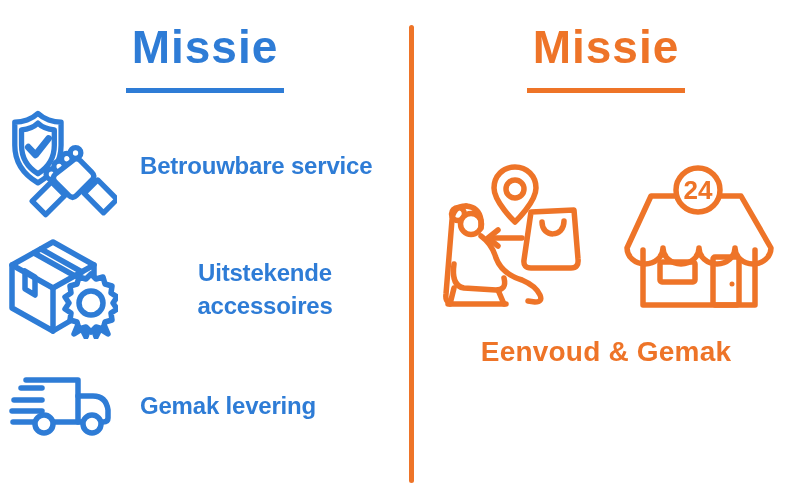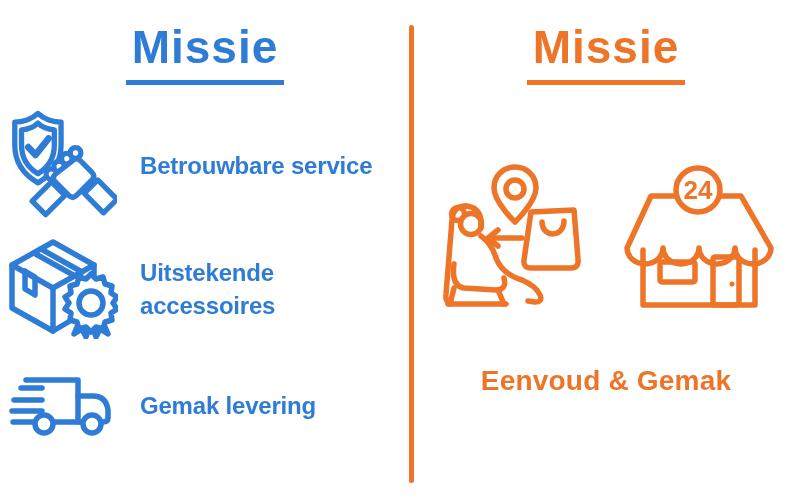--- a/index.html
+++ b/index.html
@@ -6,46 +6,46 @@
   .canvas {
     position:relative; width:800px; height:500px; background:#ffffff;
     overflow:hidden;
     font-family:"Liberation Sans","DejaVu Sans",sans-serif;
   }
   .title {
     position:absolute; top:20px; text-align:center;
     font-size:46px; font-weight:bold; letter-spacing:1px;
   }
   .title .underlined {
-    display:inline-block; padding:0 6px 6px 6px;
+    display:inline-block; padding:0 6px 14px 6px;
     border-bottom:5px solid currentColor;
   }
   .title-missie { left:0; width:410px; color:#2E7CD6; }
   .title-visie  { left:412px; width:388px; color:#EE7428; }
 
   .divider {
     position:absolute; left:409px; top:25px; width:5px; height:458px;
     background:#EE7428; border-radius:3px;
   }
 
-  .m-row { position:absolute; left:6px; display:flex; align-items:center; }
+  .m-row { position:absolute; left:6px; display:flex; align-items:center;text-align:center; }
   .m-row .ic-box { width:114px; display:flex; justify-content:center; align-items:center; flex:0 0 114px; }
   .m-label {
     margin-left:20px; font-size:24px; font-weight:bold; color:#2E7CD6;
     line-height:1.38; letter-spacing:-0.2px;
   }
   .row-1 { top:104px; height:124px; }
   .row-2 { top:238px; height:102px; }
   .row-3 { top:358px; height:96px; }
   .row-2 .m-label { max-width:250px; }
 
   .vision-icon-1 { position:absolute; left:438px; top:162px; }
   .vision-icon-2 { position:absolute; left:622px; top:158px; }
   .v-caption {
-    position:absolute; left:412px; top:365px; width:388px; text-align:center;
+    position:absolute; left:412px; top:336px; width:388px; text-align:center;
     font-size:28px; font-weight:bold; color:#EE7428; letter-spacing:0.2px;
   }
 
   svg { display:block; }
   .stroke-blue  { stroke:#2E7CD6; fill:none; stroke-width:5.5; stroke-linecap:round; stroke-linejoin:round; }
   .stroke-orange{ stroke:#EE7428; fill:none; stroke-width:5.5; stroke-linecap:round; stroke-linejoin:round; }
   .fill-white { fill:#ffffff; }
   .badge-text { font-size:26px; font-weight:bold; fill:#EE7428; stroke:none; text-anchor:middle; }
 </style>
 </head>

